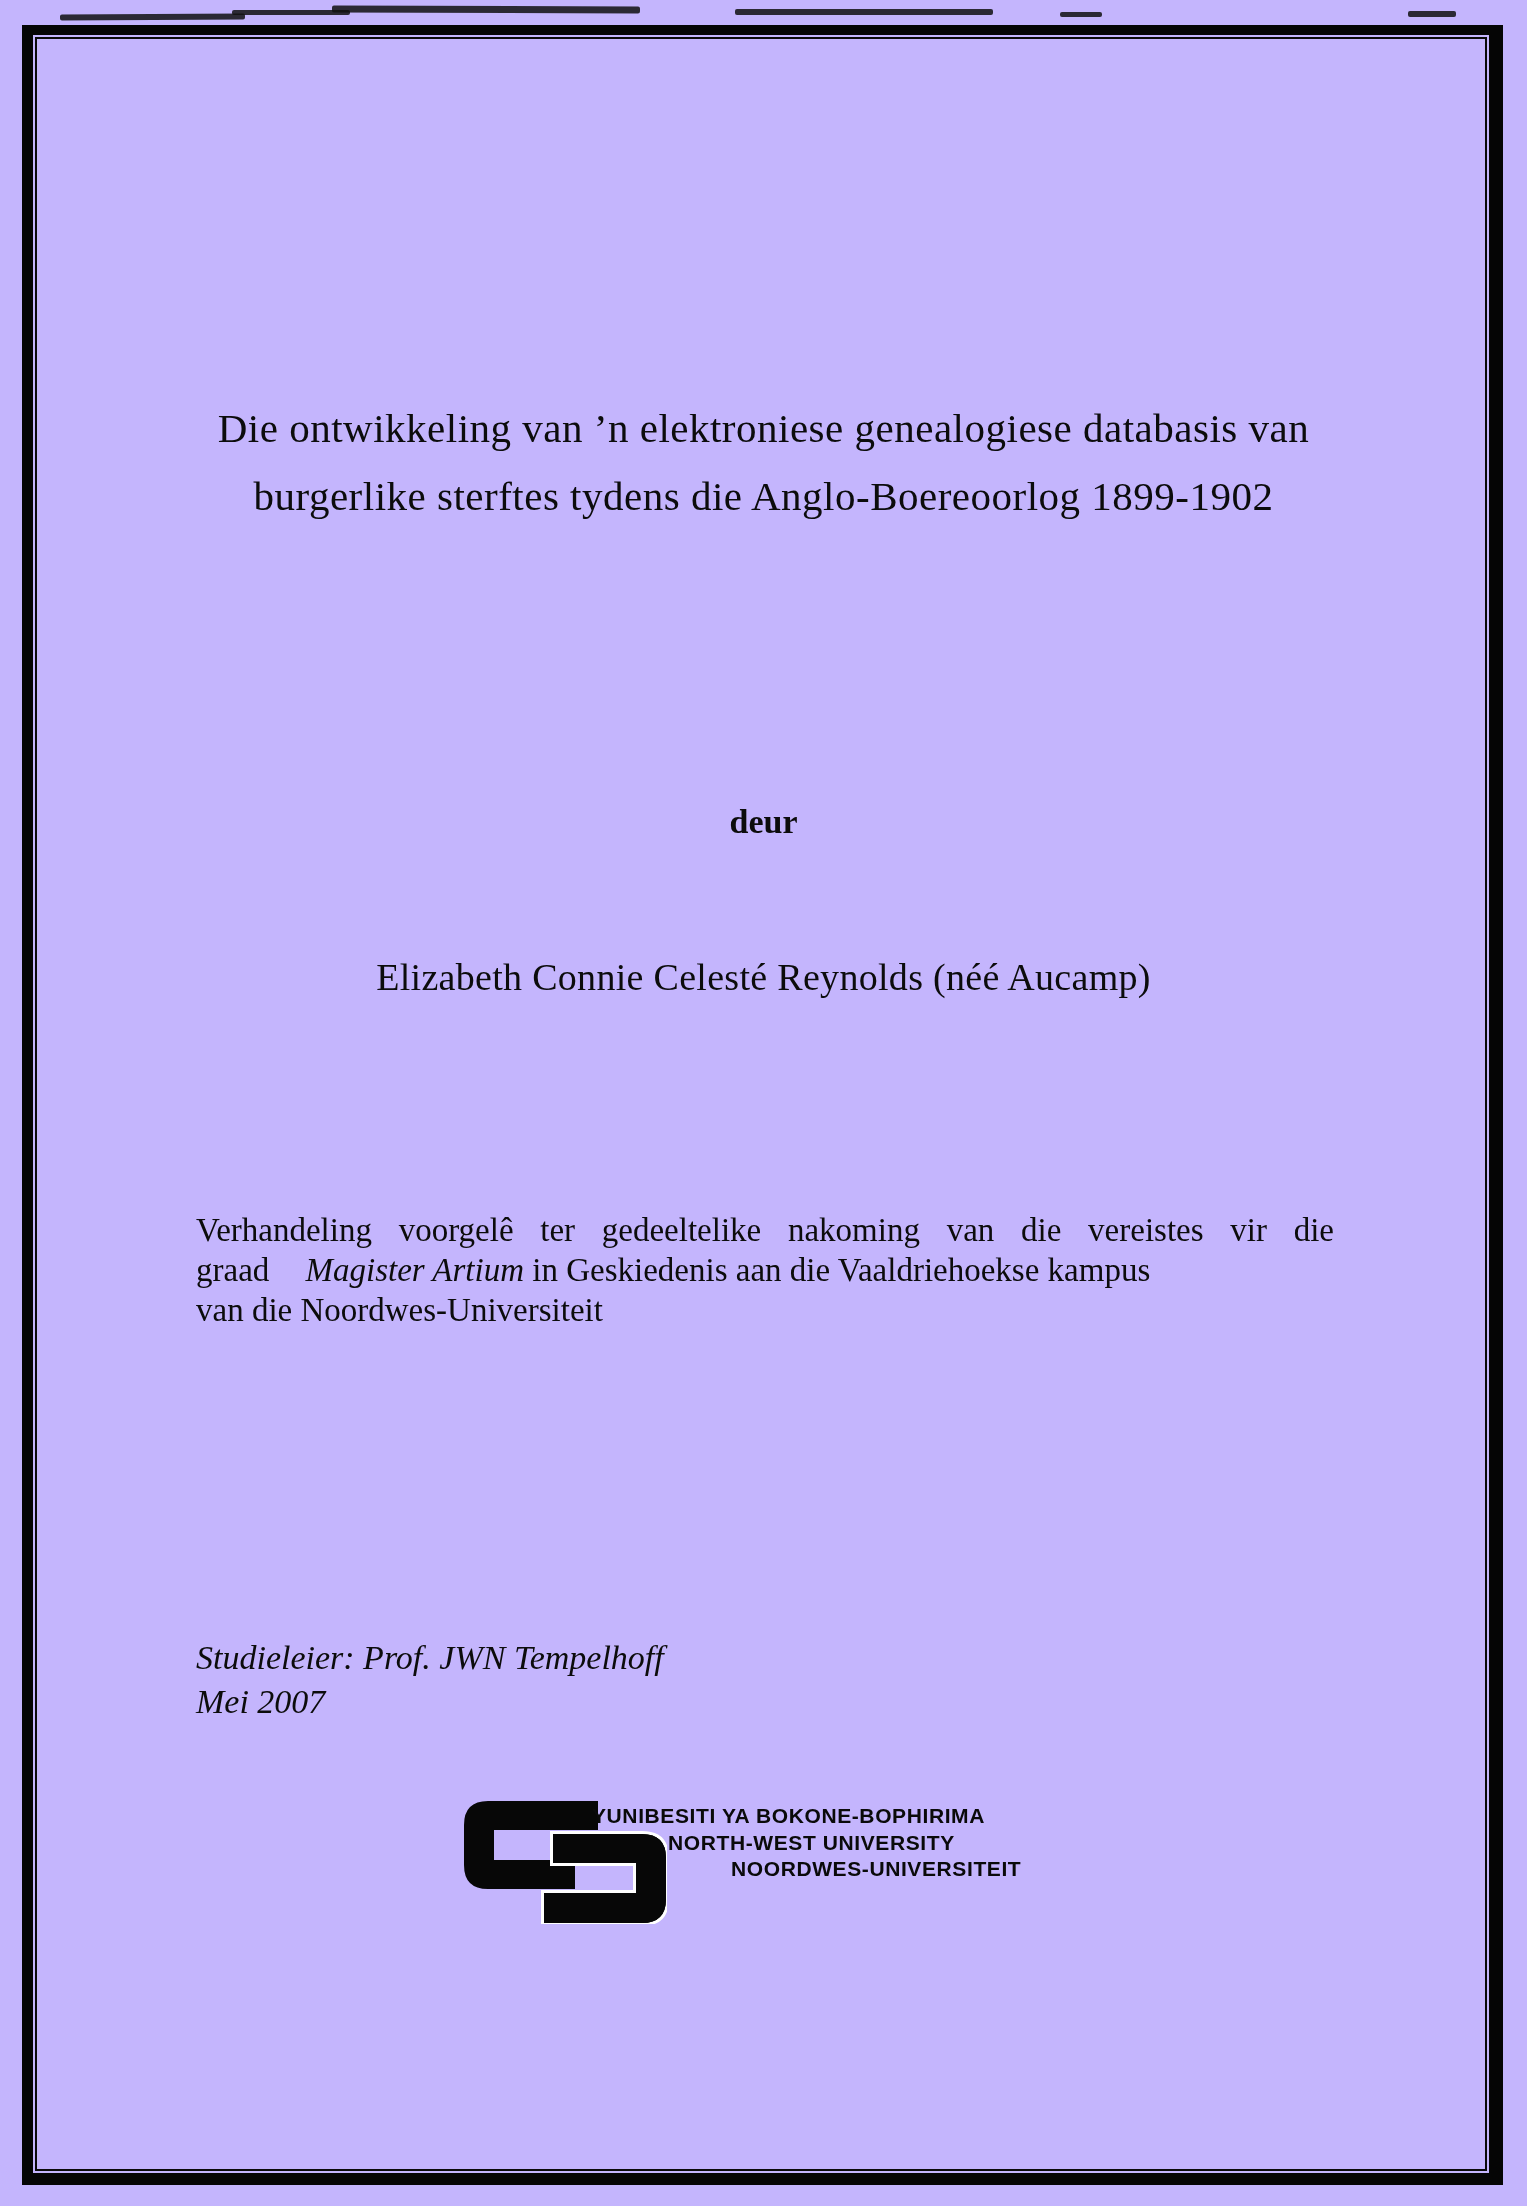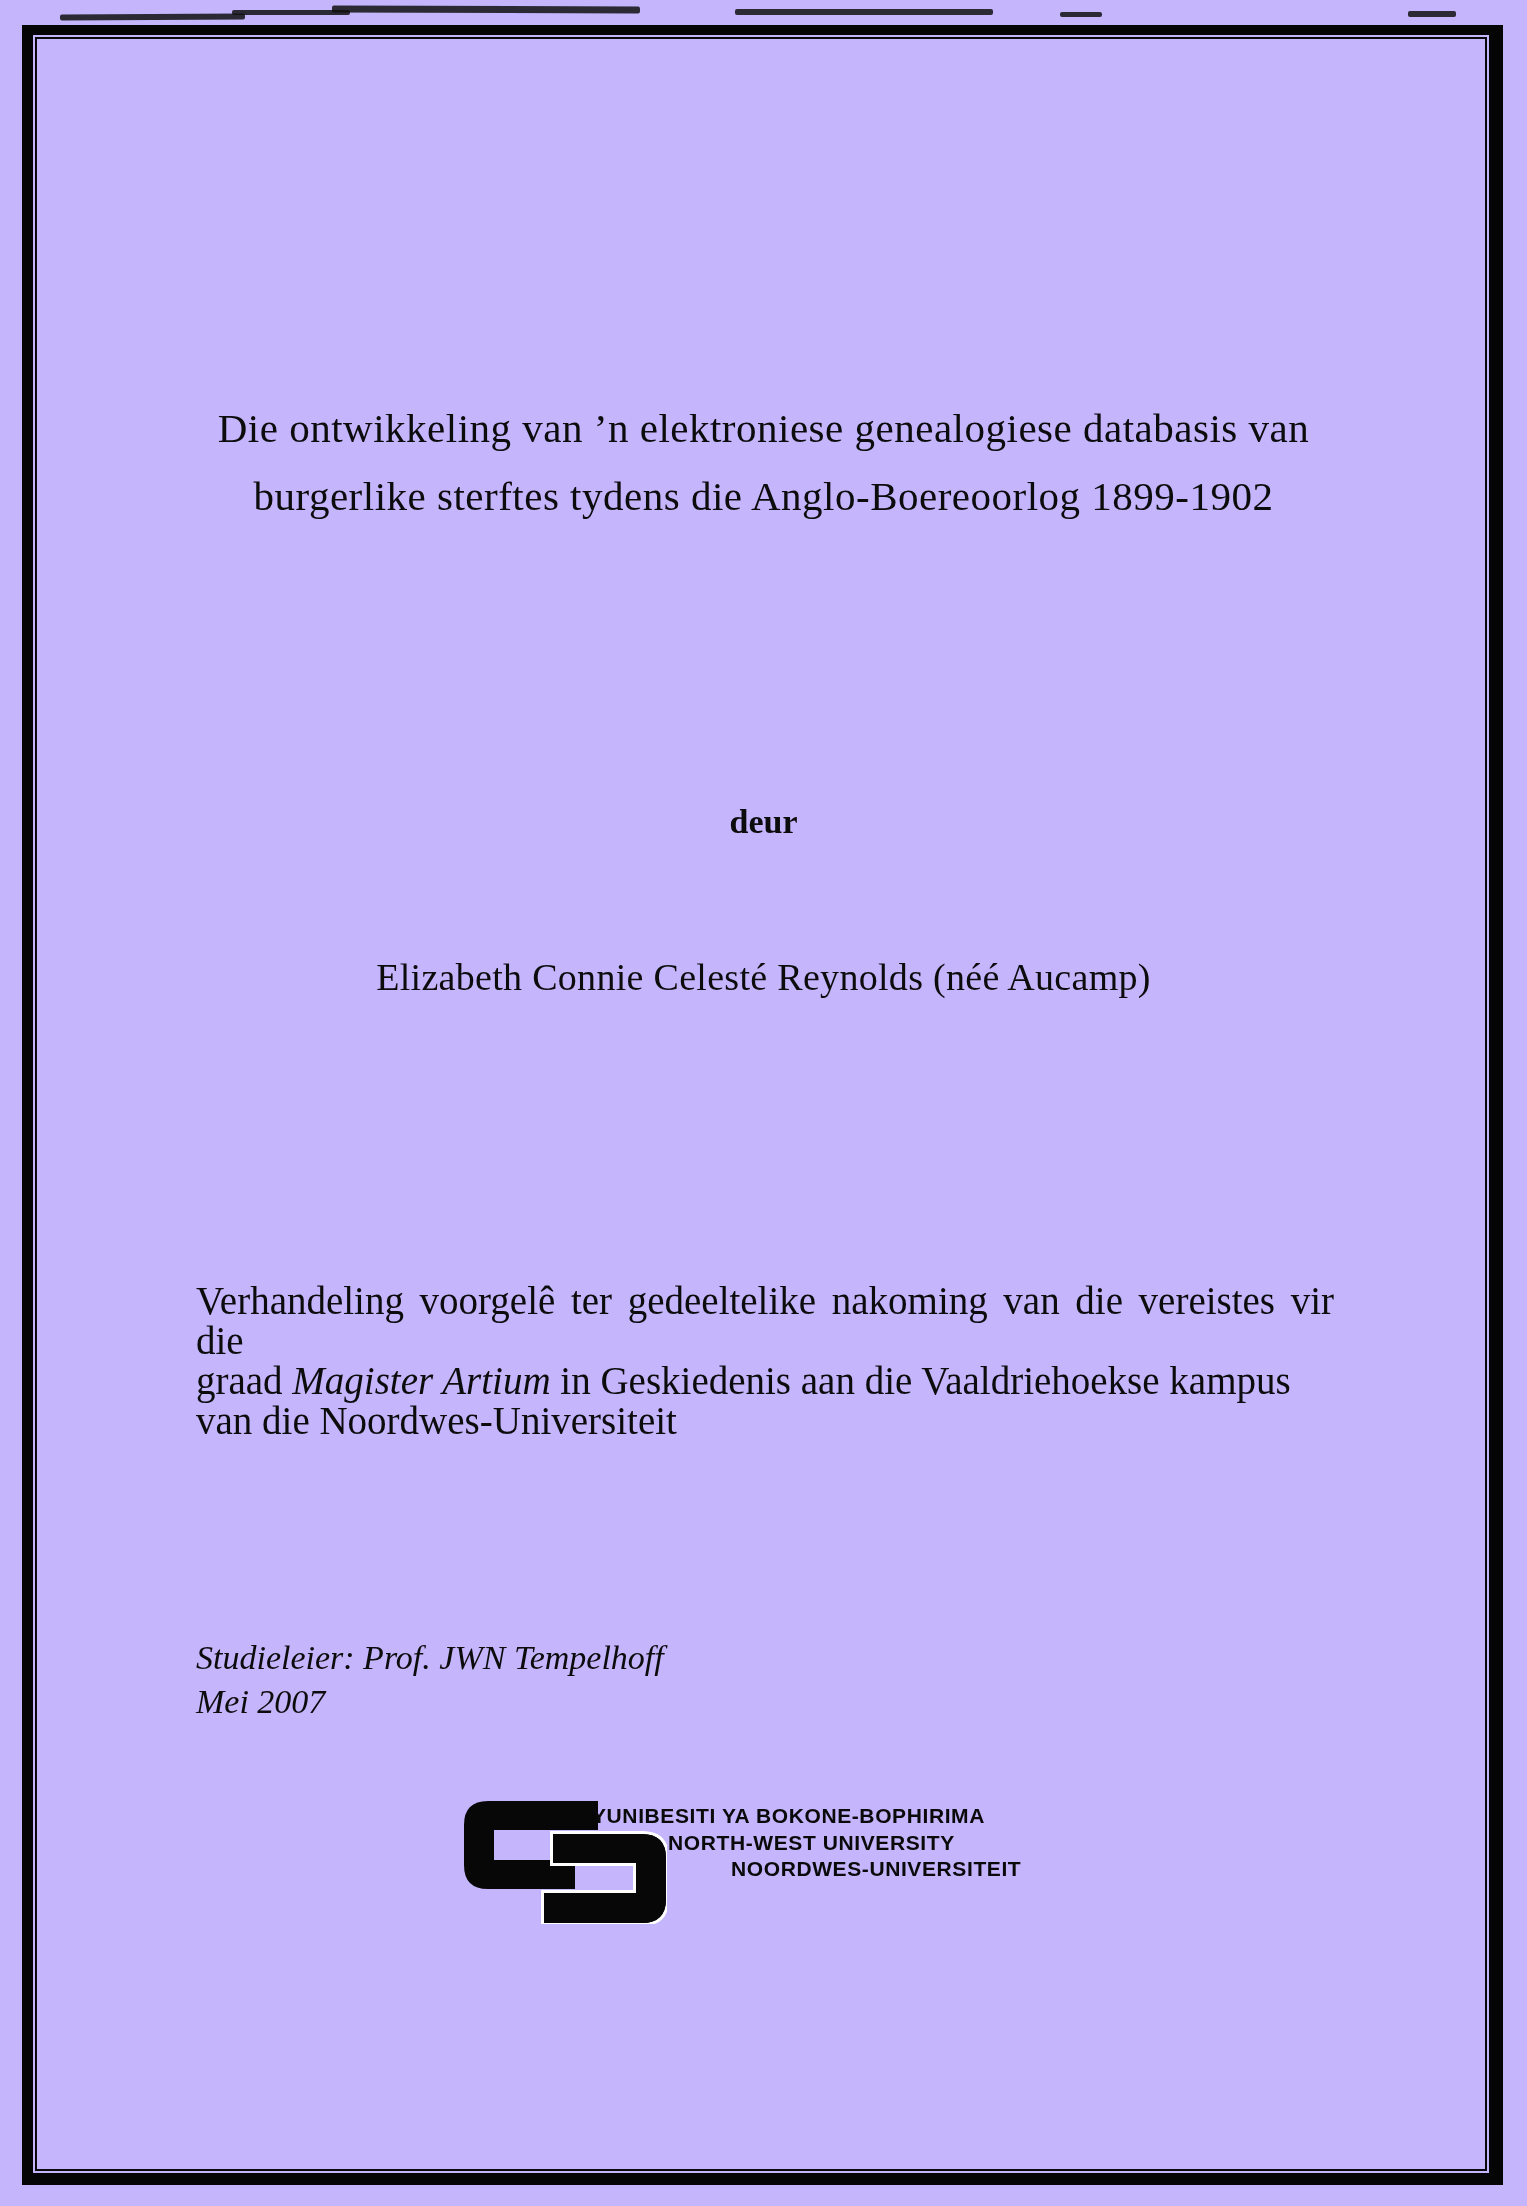--- a/index.html
+++ b/index.html
@@ -64,32 +64,32 @@
   .title-line.l1 { top: 404px; }
   .title-line.l2 { top: 472px; }
 
   .byline { top: 803px; font-size: 34px; font-weight: bold; }
 
   .author { top: 955px; font-size: 38px; letter-spacing: 0.3px; white-space: nowrap; }
 
   .statement {
     position: absolute;
     left: 196px;
-    top: 1281px;
+    top: 1210px;
     width: 1138px;
-    font-size: 39px;
+    font-size: 33px;
     line-height: 40px;
   }
   .statement .jline {
     text-align: justify;
     text-align-last: justify;
     white-space: normal;
   }
   .statement .nline { white-space: pre-wrap; }
-  .italic { font-style: italic; }
+  .italic { font-style: italic; margin-left: 28px; }
 
   .supervisor-block {
     position: absolute;
     left: 196px;
     top: 1636px;
     font-size: 34px;
     line-height: 44px;
     font-style: italic;
   }
 

